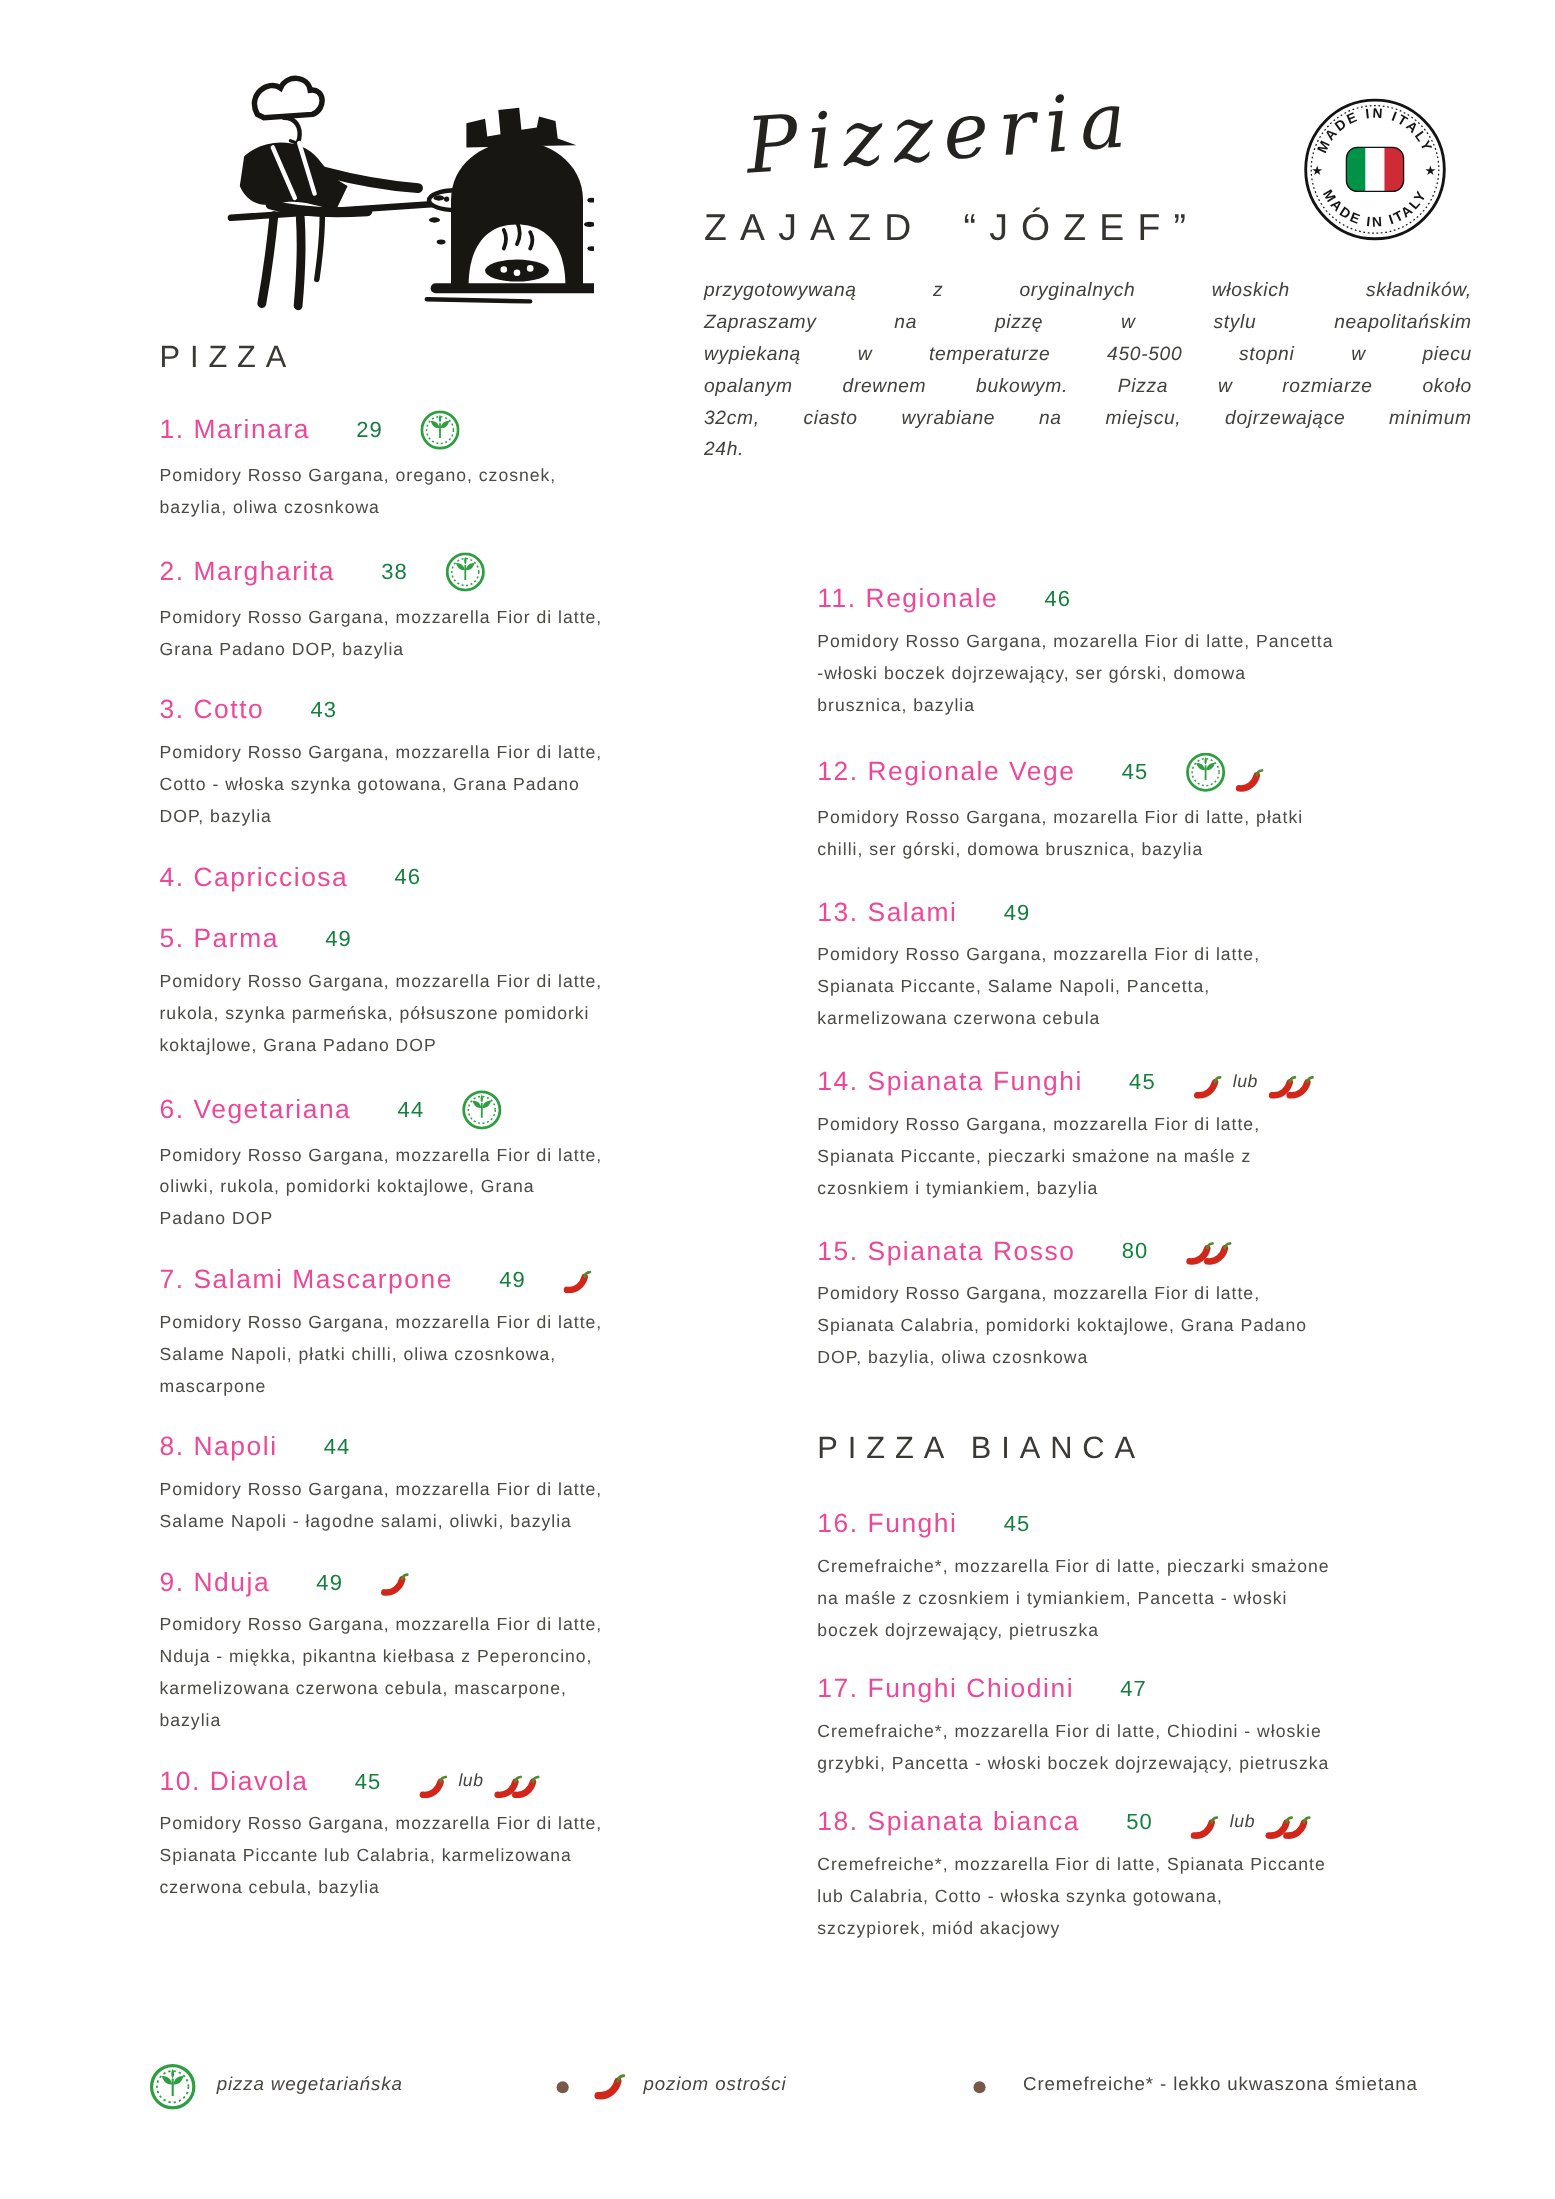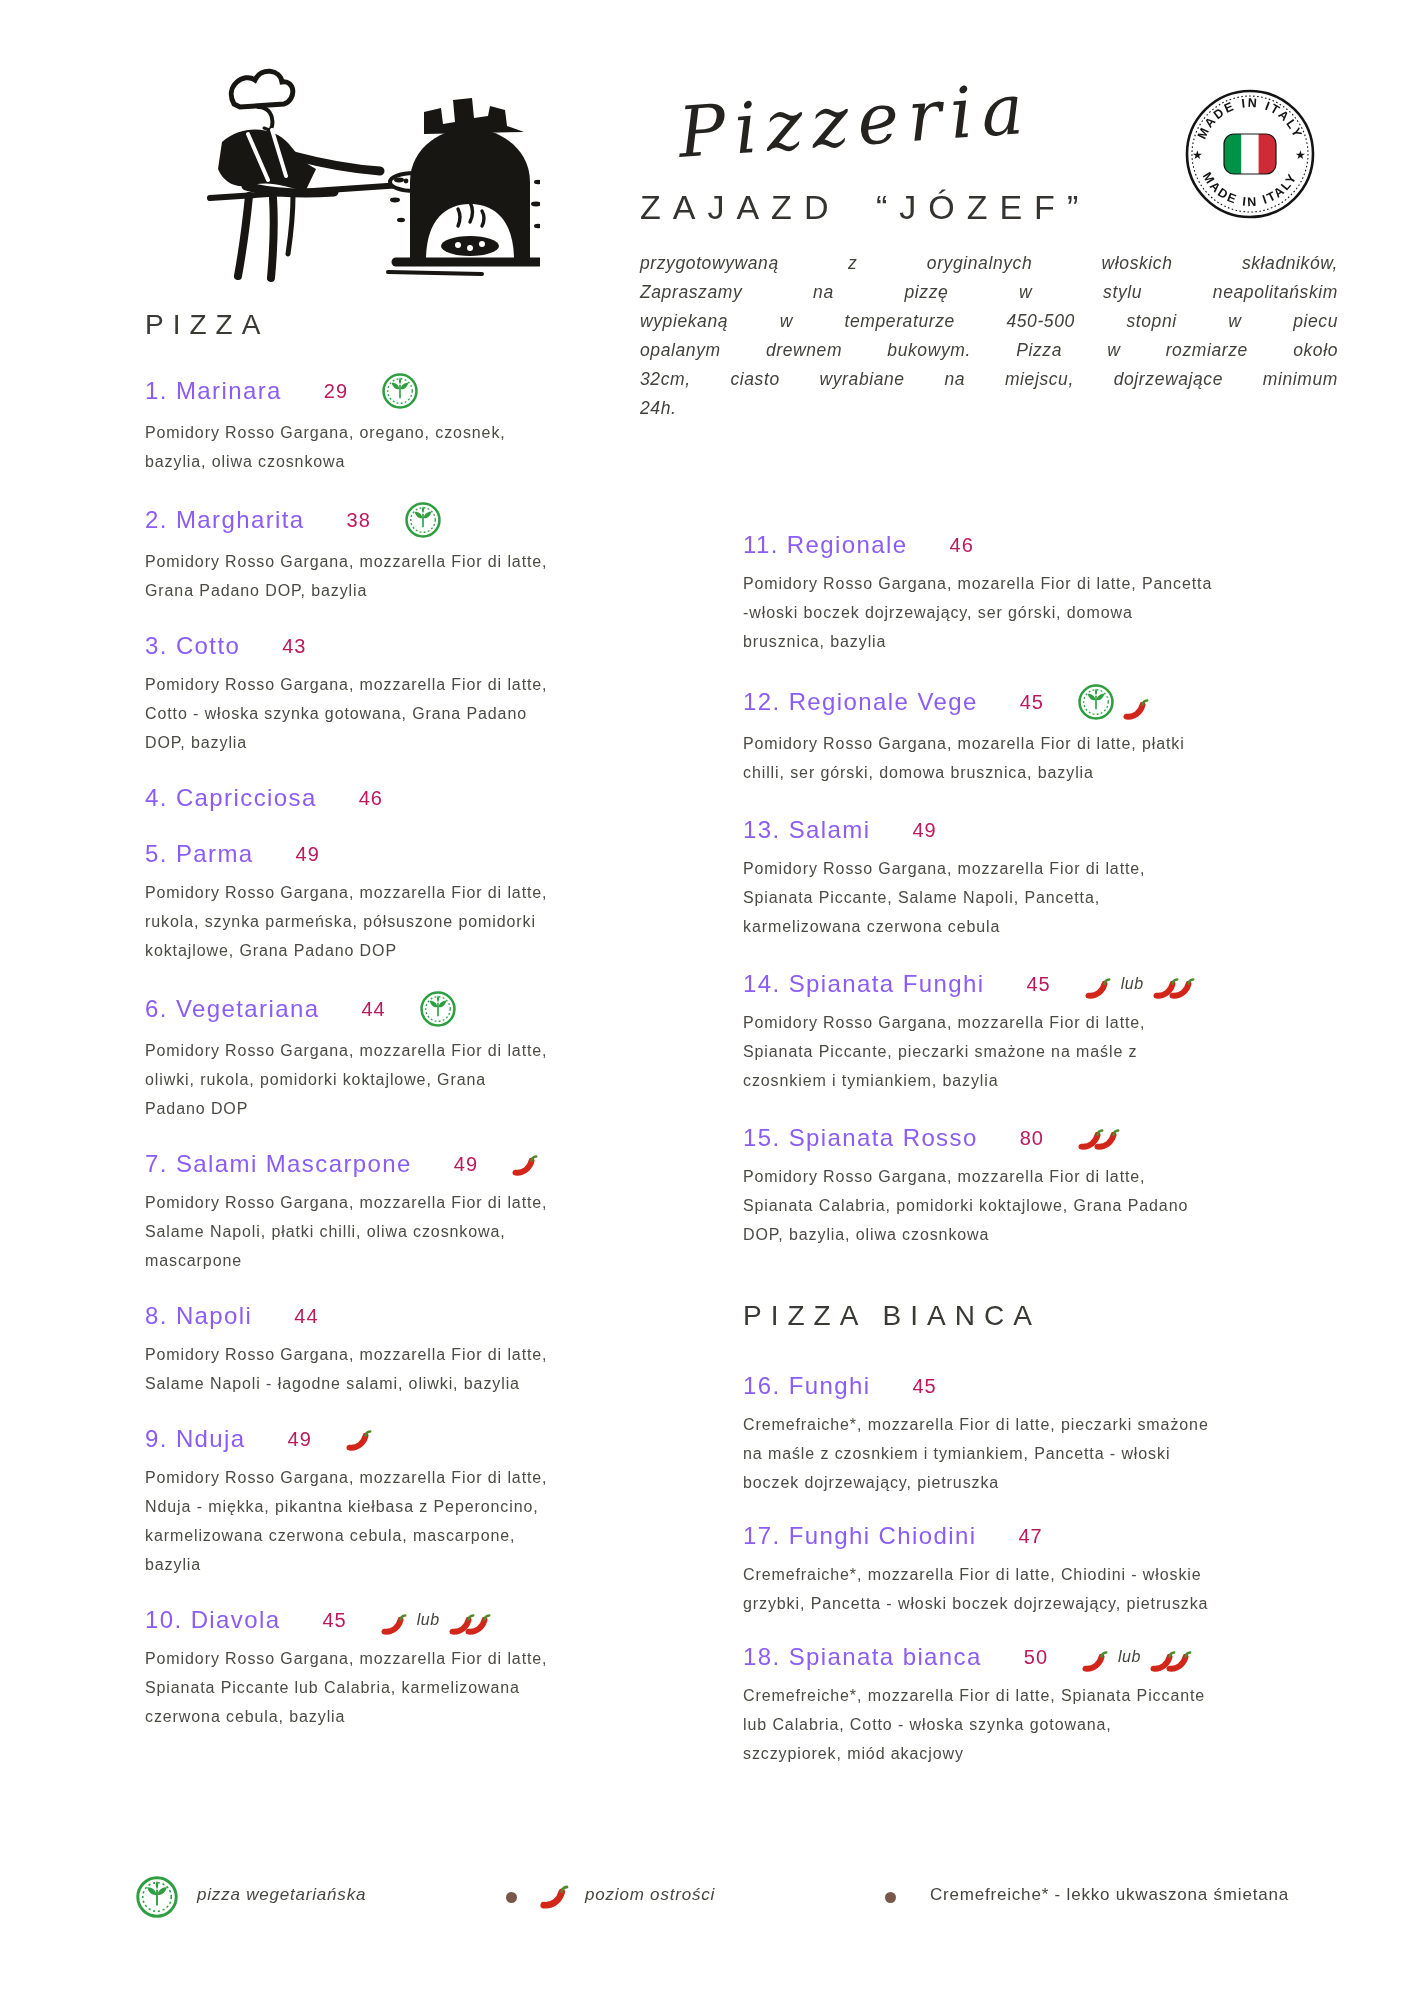--- a/index.html
+++ b/index.html
@@ -24,22 +24,22 @@
   .col-left{left:145px;top:308px;width:405px;}
   .col-right{left:743px;top:530px;width:470px;}
   .section-heading{font-size:28px;letter-spacing:9px;color:#3a3934;line-height:34px;}
   .col-left .section-heading{margin-bottom:31px;}
   .bianca-heading{margin-top:50px;margin-bottom:38px;}
 
   .item{margin-bottom:26px;}
   .col-right .items-top .item{margin-bottom:28px;}
   .col-right .items-bianca .item{margin-bottom:24px;}
   .item-head{display:flex;align-items:center;line-height:30px;white-space:nowrap;}
-  .item-name{font-size:24px;letter-spacing:1.4px;color:#8b5cf6;}
-  .item-price{font-size:20px;letter-spacing:1px;color:#be185d;margin-left:42px;}
+  .item-name{font-size:24px;letter-spacing:1.4px;color:#ec4899;}
+  .item-price{font-size:20px;letter-spacing:1px;color:#15803d;margin-left:42px;}
   .badges{display:flex;align-items:flex-end;margin-left:34px;gap:9px;}
   .badge{display:inline-flex;align-items:center;}
   .badge svg{display:block;}
   .badge.vege svg{width:36px;height:36px;}
   .badge.chili svg,.badge.double svg{width:27px;height:23px;}
   .badge.double svg + svg{margin-left:-11px;}
   .lub{font-style:italic;font-size:16px;color:#45443f;letter-spacing:0.5px;}
   .item-desc{font-size:16px;line-height:29px;letter-spacing:0.9px;
              color:#4b4a44;margin-top:9px;}
 

